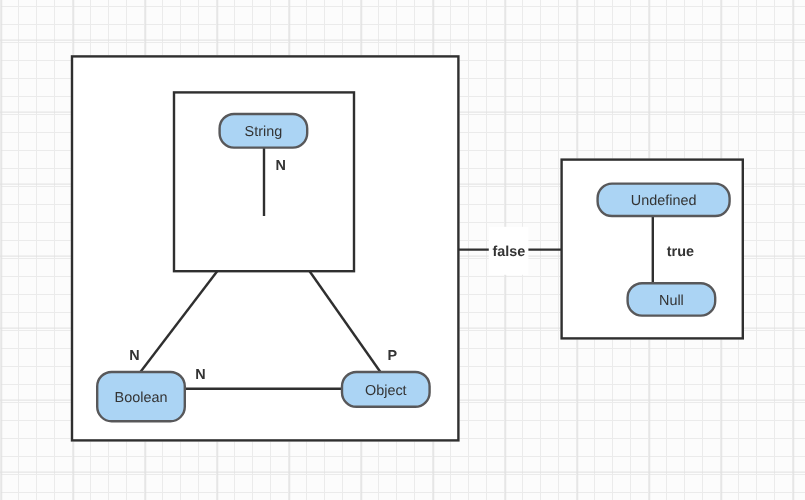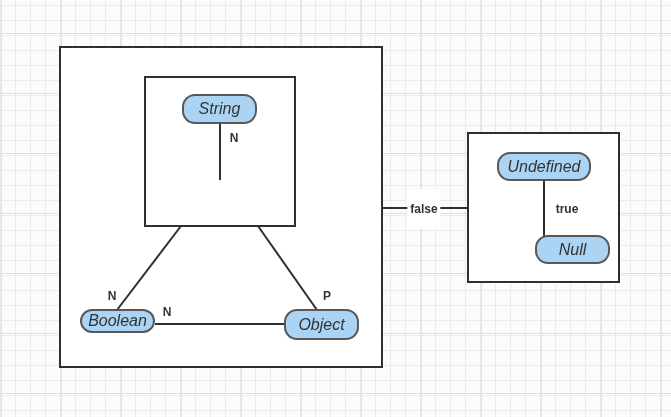--- a/index.html
+++ b/index.html
@@ -57,31 +57,30 @@
 
   .node {
     position: absolute;
     box-sizing: border-box;
     display: flex;
     align-items: center;
     justify-content: center;
     background: var(--node-fill, #abd4f4);
     border: 2px solid var(--node-border, #58585a);
     border-radius: 13px;
-    font-size: 16px;
+    font-size: 12px;
     color: var(--label-color, #333333);
     cursor: default;
-    font-style: italic;
   }
   .node-string    { left: 182px; top: 94px;  width: 75px; height: 30px; }
   .node-number    { left: 182px; top: 179px; width: 75px; height: 30px; }
-  .node-boolean   { left: 80px;  top: 309px; width: 75px; height: 24px; }
+  .node-boolean   { left: 80px;  top: 309px; width: 75px; height: 43px; }
   .node-object    { left: 284px; top: 309px; width: 75px; height: 31px; text-align: right; }
-  .node-undefined { left: 497px; top: 152px; width: 94px; height: 29px; }
-  .node-null      { left: 535px; top: 235px; width: 75px; height: 29px; }
+  .node-undefined { left: 497px; top: 152px; width: 112px; height: 29px; }
+  .node-null      { left: 522px; top: 235px; width: 75px; height: 29px; }
 
   .edge-label {
     position: absolute;
     transform: translate(-50%, -50%);
     font-size: 12px;
     font-weight: bold;
     color: var(--label-color, #333333);
     line-height: 1;
     white-space: nowrap;
   }

